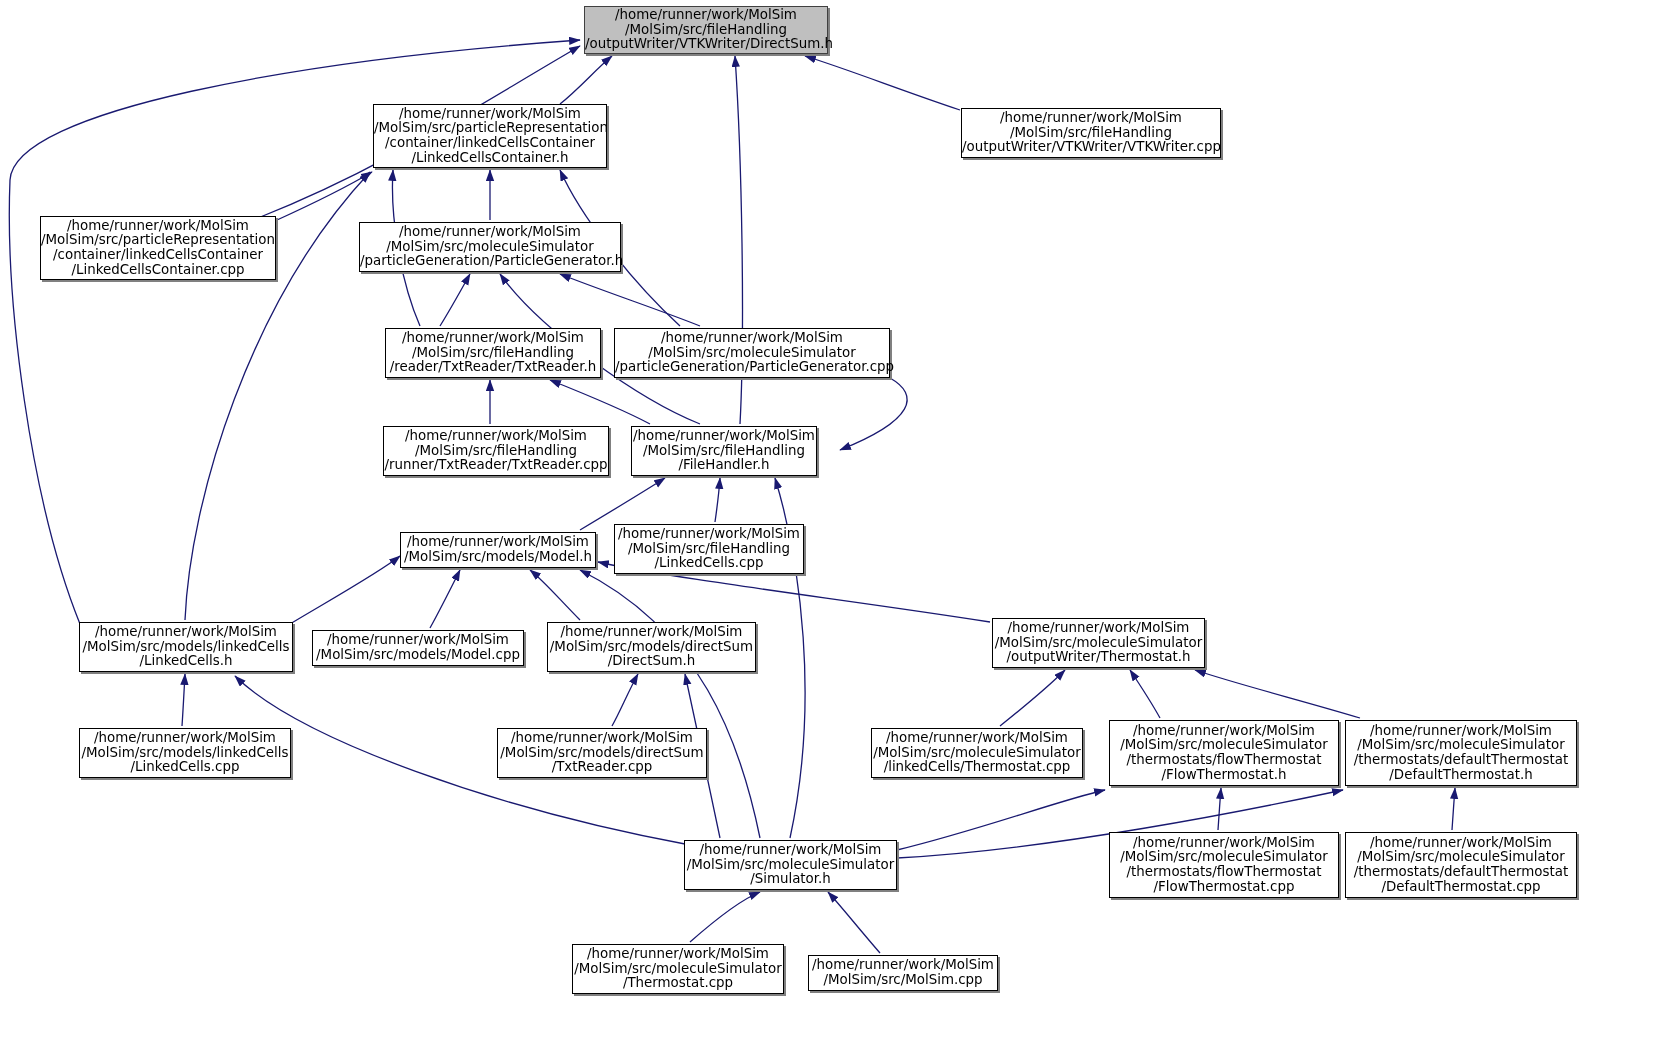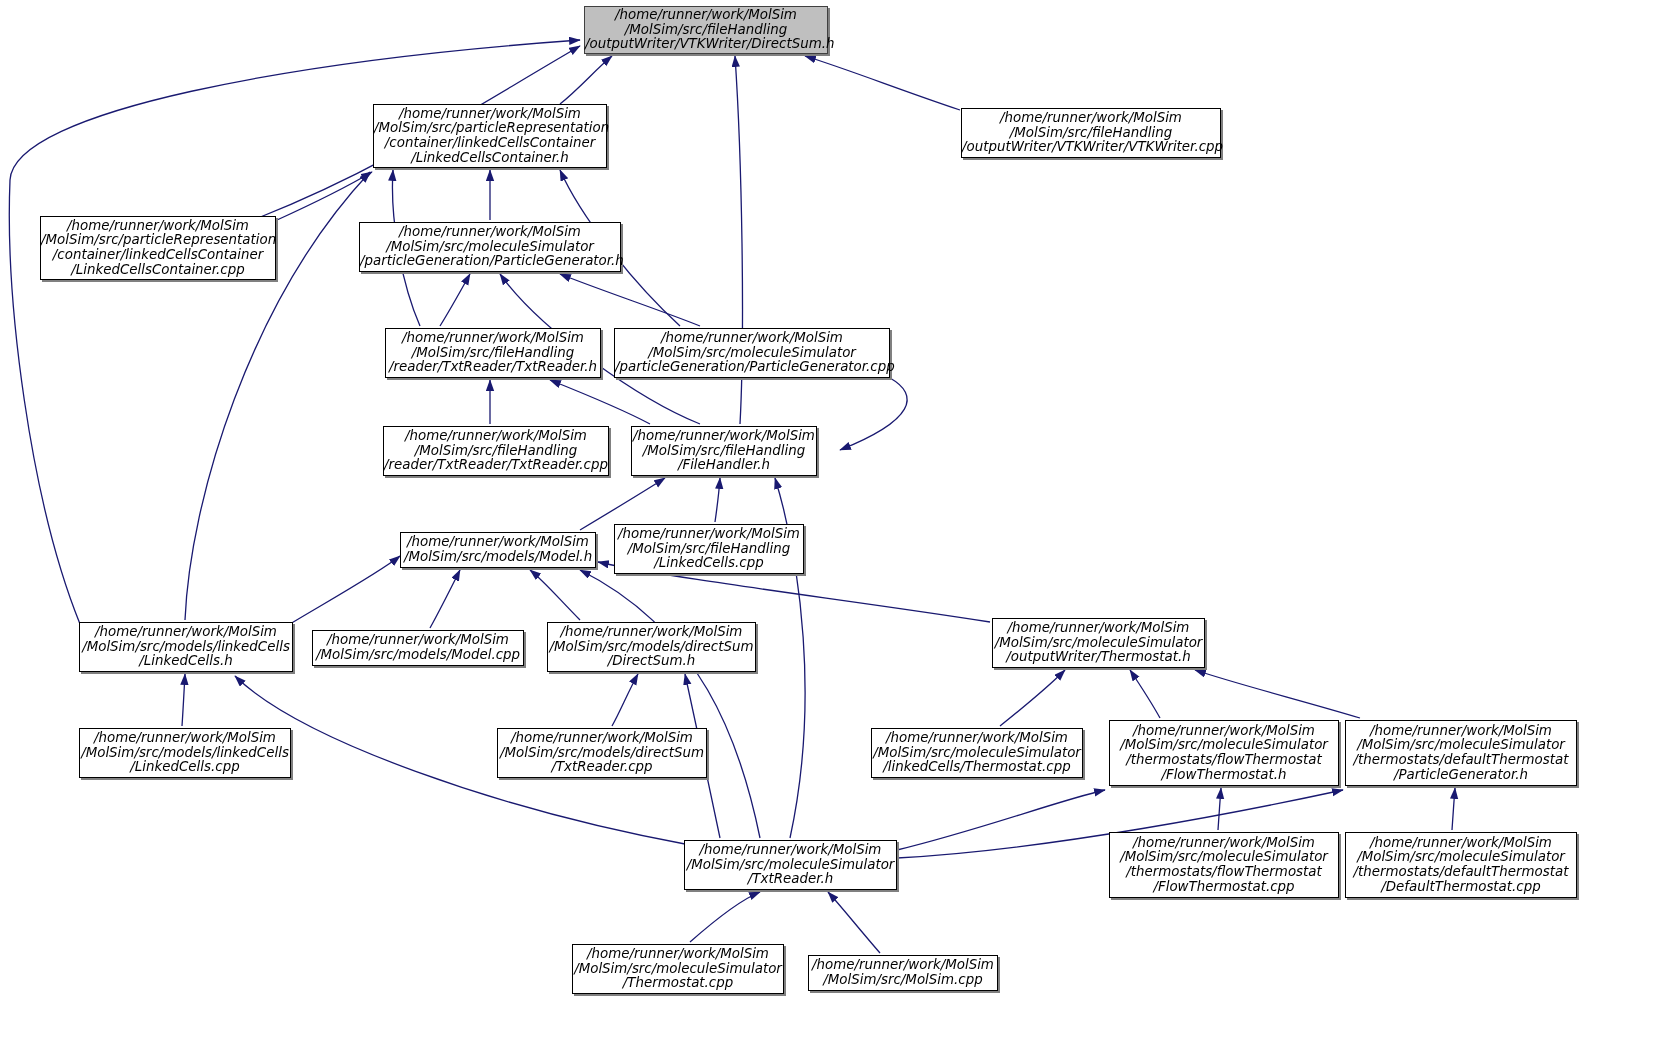--- a/index.html
+++ b/index.html
@@ -33,21 +33,20 @@
     color: #000000;
     font-size: 13.4px;
     line-height: 14.6px;
     text-align: center;
     display: flex;
     flex-direction: column;
     justify-content: center;
     align-items: center;
     white-space: pre;
     z-index: 5;
-    font-style: italic;
   }
   .node.root {
     background: #bfbfbf;
     border: 1px solid #404040;
     box-shadow: 2px 2px 0 #808080;
   }
   .node.shadowed {
     box-shadow: 2px 2px 0 #808080;
   }
   .node .ln {
@@ -106,32 +105,32 @@
       </g>
   </svg>
   <div id="node-layer">
       <div class="node root" style="left: 584px; top: 6px; width: 244px; height: 48px;"><span class="ln">/home/runner/work/MolSim</span><span class="ln">/MolSim/src/fileHandling</span><span class="ln">/outputWriter/VTKWriter/DirectSum.h</span></div>
       <div class="node shadowed" style="left: 961px; top: 108px; width: 260px; height: 50px;"><span class="ln">/home/runner/work/MolSim</span><span class="ln">/MolSim/src/fileHandling</span><span class="ln">/outputWriter/VTKWriter/VTKWriter.cpp</span></div>
       <div class="node shadowed" style="left: 373px; top: 104px; width: 234px; height: 64px;"><span class="ln">/home/runner/work/MolSim</span><span class="ln">/MolSim/src/particleRepresentation</span><span class="ln">/container/linkedCellsContainer</span><span class="ln">/LinkedCellsContainer.h</span></div>
       <div class="node shadowed" style="left: 40px; top: 216px; width: 236px; height: 64px;"><span class="ln">/home/runner/work/MolSim</span><span class="ln">/MolSim/src/particleRepresentation</span><span class="ln">/container/linkedCellsContainer</span><span class="ln">/LinkedCellsContainer.cpp</span></div>
       <div class="node shadowed" style="left: 359px; top: 222px; width: 262px; height: 50px;"><span class="ln">/home/runner/work/MolSim</span><span class="ln">/MolSim/src/moleculeSimulator</span><span class="ln">/particleGeneration/ParticleGenerator.h</span></div>
       <div class="node shadowed" style="left: 385px; top: 328px; width: 216px; height: 50px;"><span class="ln">/home/runner/work/MolSim</span><span class="ln">/MolSim/src/fileHandling</span><span class="ln">/reader/TxtReader/TxtReader.h</span></div>
       <div class="node shadowed" style="left: 614px; top: 328px; width: 276px; height: 50px;"><span class="ln">/home/runner/work/MolSim</span><span class="ln">/MolSim/src/moleculeSimulator</span><span class="ln">/particleGeneration/ParticleGenerator.cpp</span></div>
-      <div class="node shadowed" style="left: 383px; top: 426px; width: 226px; height: 50px;"><span class="ln">/home/runner/work/MolSim</span><span class="ln">/MolSim/src/fileHandling</span><span class="ln">/reader/TxtReader/TxtReader.cpp</span></div>
+      <div class="node shadowed" style="left: 383px; top: 426px; width: 226px; height: 50px;"><span class="ln">/home/runner/work/MolSim</span><span class="ln">/MolSim/src/fileHandling</span><span class="ln">/runner/TxtReader/TxtReader.cpp</span></div>
       <div class="node shadowed" style="left: 631px; top: 426px; width: 186px; height: 50px;"><span class="ln">/home/runner/work/MolSim</span><span class="ln">/MolSim/src/fileHandling</span><span class="ln">/FileHandler.h</span></div>
       <div class="node shadowed" style="left: 400px; top: 532px; width: 196px; height: 36px;"><span class="ln">/home/runner/work/MolSim</span><span class="ln">/MolSim/src/models/Model.h</span></div>
       <div class="node shadowed" style="left: 614px; top: 524px; width: 190px; height: 50px;"><span class="ln">/home/runner/work/MolSim</span><span class="ln">/MolSim/src/fileHandling</span><span class="ln">/LinkedCells.cpp</span></div>
       <div class="node shadowed" style="left: 79px; top: 622px; width: 214px; height: 50px;"><span class="ln">/home/runner/work/MolSim</span><span class="ln">/MolSim/src/models/linkedCells</span><span class="ln">/LinkedCells.h</span></div>
       <div class="node shadowed" style="left: 312px; top: 630px; width: 212px; height: 36px;"><span class="ln">/home/runner/work/MolSim</span><span class="ln">/MolSim/src/models/Model.cpp</span></div>
       <div class="node shadowed" style="left: 547px; top: 622px; width: 209px; height: 50px;"><span class="ln">/home/runner/work/MolSim</span><span class="ln">/MolSim/src/models/directSum</span><span class="ln">/DirectSum.h</span></div>
       <div class="node shadowed" style="left: 992px; top: 618px; width: 213px; height: 50px;"><span class="ln">/home/runner/work/MolSim</span><span class="ln">/MolSim/src/moleculeSimulator</span><span class="ln">/outputWriter/Thermostat.h</span></div>
       <div class="node shadowed" style="left: 79px; top: 728px; width: 212px; height: 50px;"><span class="ln">/home/runner/work/MolSim</span><span class="ln">/MolSim/src/models/linkedCells</span><span class="ln">/LinkedCells.cpp</span></div>
       <div class="node shadowed" style="left: 497px; top: 728px; width: 210px; height: 50px;"><span class="ln">/home/runner/work/MolSim</span><span class="ln">/MolSim/src/models/directSum</span><span class="ln">/TxtReader.cpp</span></div>
       <div class="node shadowed" style="left: 871px; top: 728px; width: 212px; height: 50px;"><span class="ln">/home/runner/work/MolSim</span><span class="ln">/MolSim/src/moleculeSimulator</span><span class="ln">/linkedCells/Thermostat.cpp</span></div>
       <div class="node shadowed" style="left: 1109px; top: 720px; width: 230px; height: 66px;"><span class="ln">/home/runner/work/MolSim</span><span class="ln">/MolSim/src/moleculeSimulator</span><span class="ln">/thermostats/flowThermostat</span><span class="ln">/FlowThermostat.h</span></div>
-      <div class="node shadowed" style="left: 1345px; top: 720px; width: 232px; height: 66px;"><span class="ln">/home/runner/work/MolSim</span><span class="ln">/MolSim/src/moleculeSimulator</span><span class="ln">/thermostats/defaultThermostat</span><span class="ln">/ParticleGenerator.h</span></div>
-      <div class="node shadowed" style="left: 684px; top: 840px; width: 213px; height: 50px;"><span class="ln">/home/runner/work/MolSim</span><span class="ln">/MolSim/src/moleculeSimulator</span><span class="ln">/TxtReader.h</span></div>
+      <div class="node shadowed" style="left: 1345px; top: 720px; width: 232px; height: 66px;"><span class="ln">/home/runner/work/MolSim</span><span class="ln">/MolSim/src/moleculeSimulator</span><span class="ln">/thermostats/defaultThermostat</span><span class="ln">/DefaultThermostat.h</span></div>
+      <div class="node shadowed" style="left: 684px; top: 840px; width: 213px; height: 50px;"><span class="ln">/home/runner/work/MolSim</span><span class="ln">/MolSim/src/moleculeSimulator</span><span class="ln">/Simulator.h</span></div>
       <div class="node shadowed" style="left: 1109px; top: 832px; width: 230px; height: 66px;"><span class="ln">/home/runner/work/MolSim</span><span class="ln">/MolSim/src/moleculeSimulator</span><span class="ln">/thermostats/flowThermostat</span><span class="ln">/FlowThermostat.cpp</span></div>
       <div class="node shadowed" style="left: 1345px; top: 832px; width: 232px; height: 66px;"><span class="ln">/home/runner/work/MolSim</span><span class="ln">/MolSim/src/moleculeSimulator</span><span class="ln">/thermostats/defaultThermostat</span><span class="ln">/DefaultThermostat.cpp</span></div>
       <div class="node shadowed" style="left: 572px; top: 944px; width: 212px; height: 50px;"><span class="ln">/home/runner/work/MolSim</span><span class="ln">/MolSim/src/moleculeSimulator</span><span class="ln">/Thermostat.cpp</span></div>
       <div class="node shadowed" style="left: 808px; top: 955px; width: 190px; height: 36px;"><span class="ln">/home/runner/work/MolSim</span><span class="ln">/MolSim/src/MolSim.cpp</span></div>
     </div>
 </div>
 
 </body></html>

